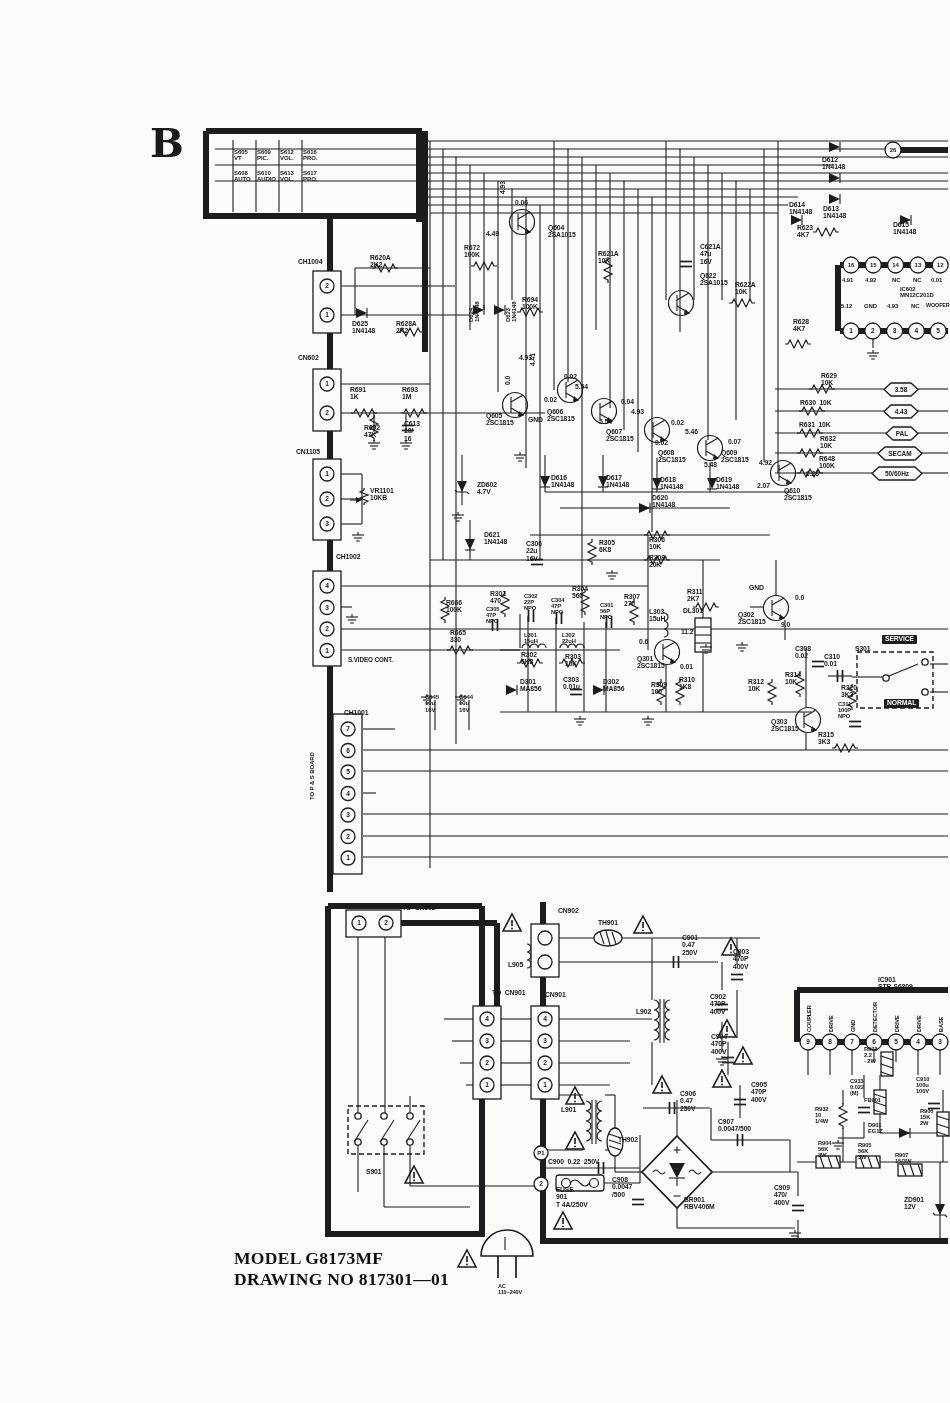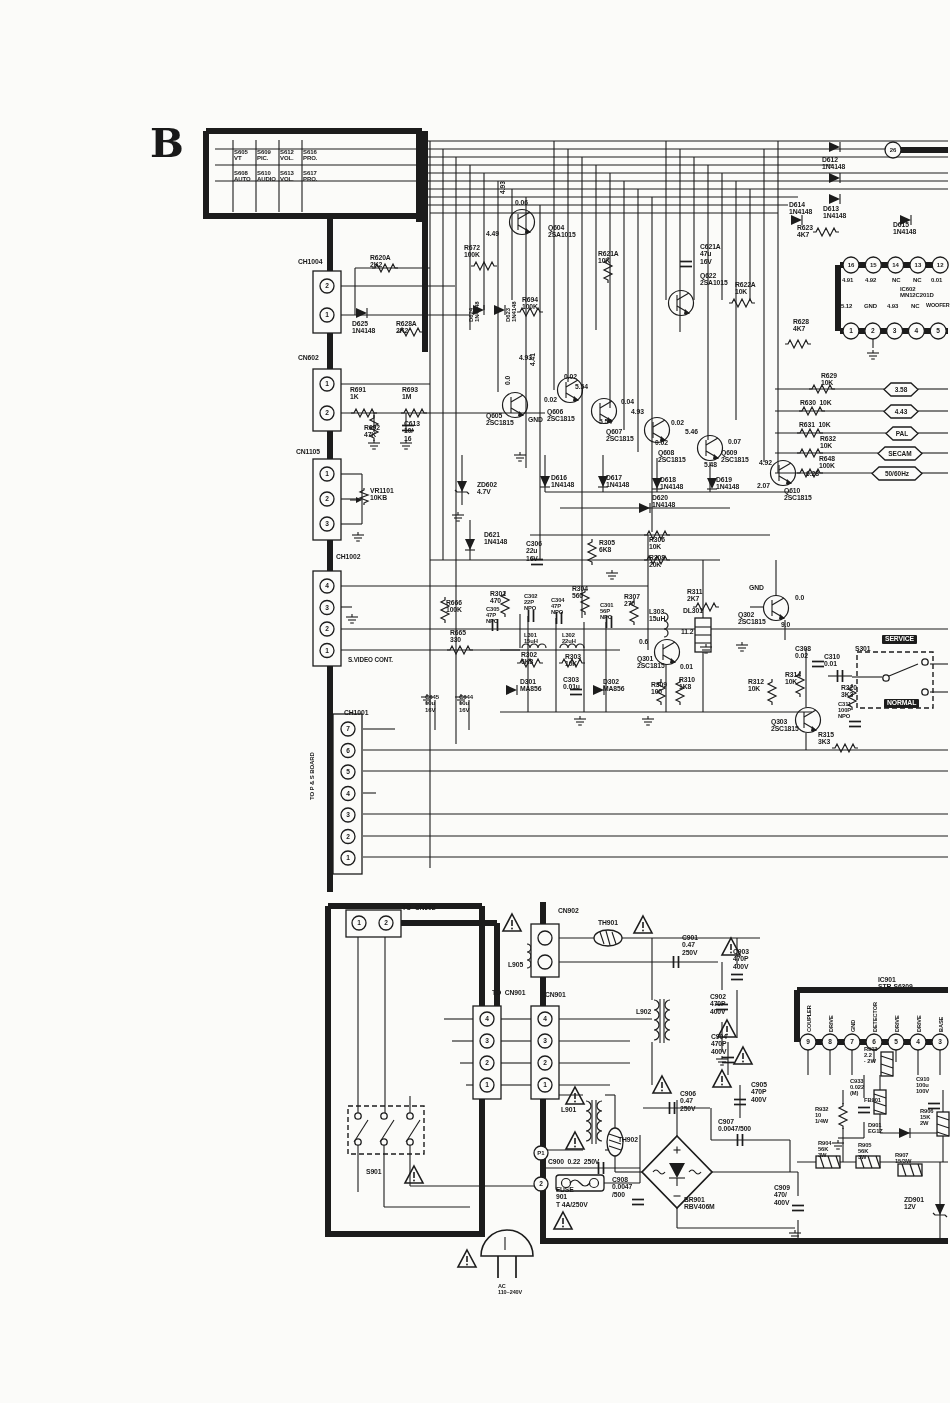--- a/index.html
+++ b/index.html
@@ -1060,13 +1060,17 @@
       <div class="lbl" style="left: 931px; top: 277px; font-size: 6px;">0.01</div>
       <div class="lbl" style="left: 841px; top: 303px; font-size: 6px;">5.12</div>
       <div class="lbl" style="left: 864px; top: 303px; font-size: 6px;">GND</div>
       <div class="lbl" style="left: 887px; top: 303px; font-size: 6px;">4.93</div>
       <div class="lbl" style="left: 911px; top: 303px; font-size: 6px;">NC</div>
       <div class="lbl" style="left: 926px; top: 303px; font-size: 5.4px;">WOOFER</div>
       <div class="lbl" style="left: 498px; top: 1284px; font-size: 5.5px;">AC
 110~240V</div>
     </div>
 
+  <div class="model">
+    <div>MODEL G8173MF</div>
+    <div>DRAWING NO 817301—01</div>
+  </div>
 </div>
 
 </body></html>

